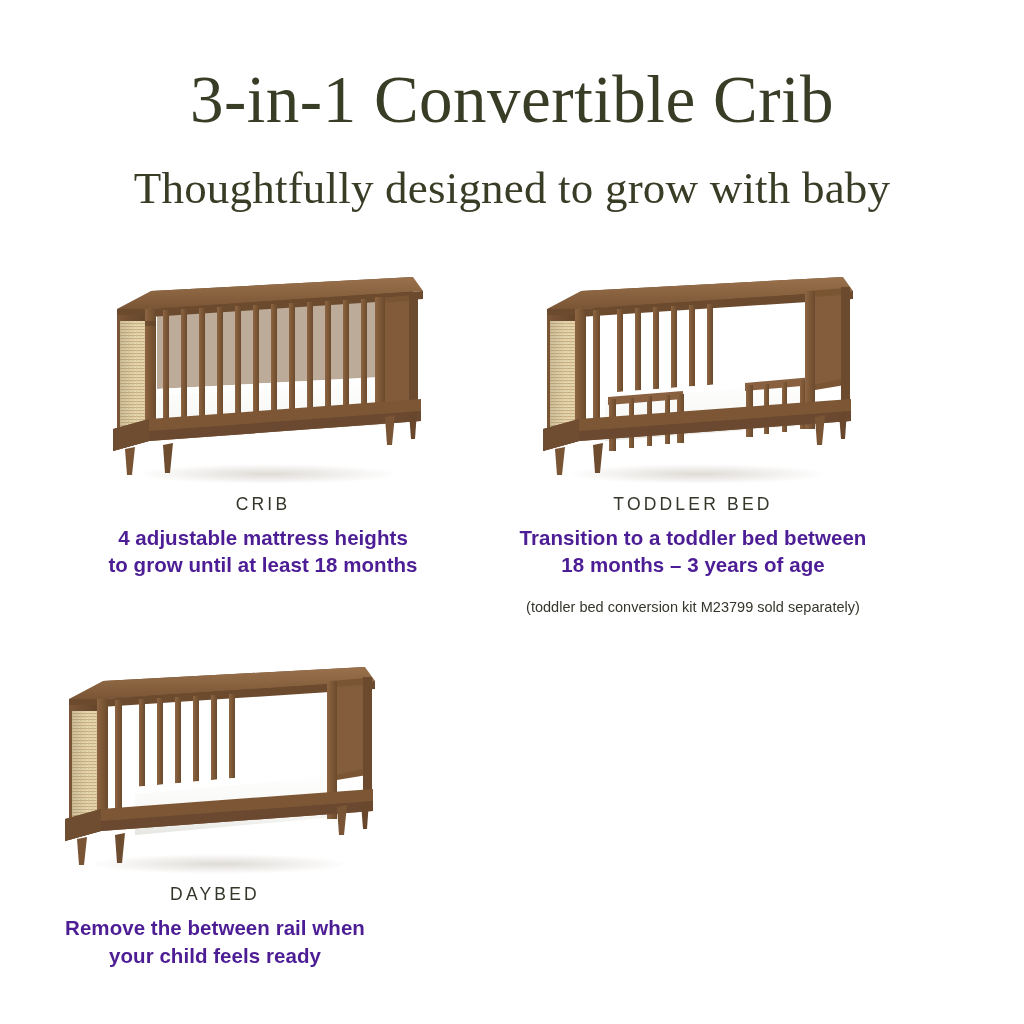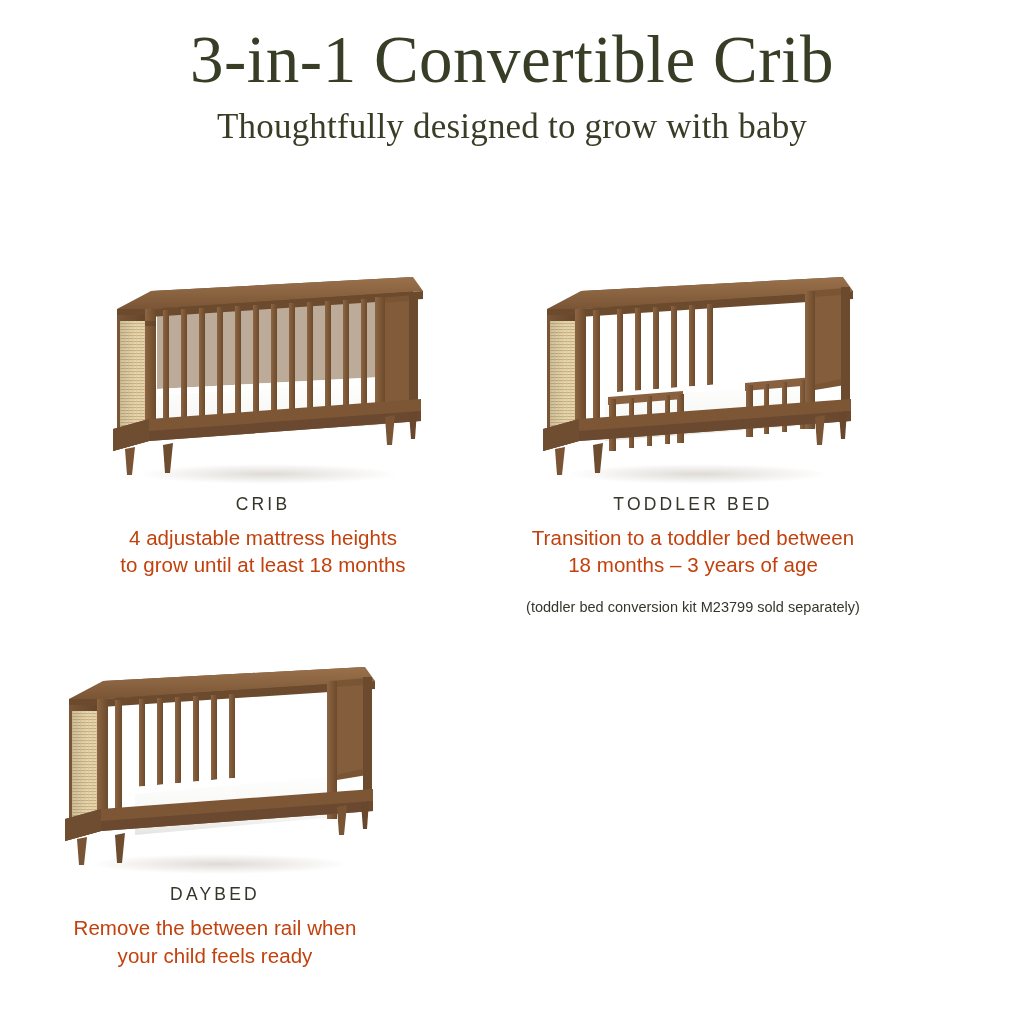--- a/index.html
+++ b/index.html
@@ -25,35 +25,35 @@
 
   
   .header {
     position: absolute;
     top: 0;
     left: 0;
     width: 1024px;
     text-align: center;
   }
   .title {
-    margin: 0;
-    padding-top: 24px;
+    margin: 16px;
+    padding-top: 48px;
     font-family: "Liberation Serif", "DejaVu Serif", serif;
     font-size: 67px;
     line-height: 1.05;
     font-weight: 400;
     letter-spacing: 0.5px;
     color: #383d26;
     white-space: nowrap;
   }
   .subtitle {
     margin: 0;
     padding-top: 14px;
     font-family: "Liberation Serif", "DejaVu Serif", serif;
-    font-size: 35px;
+    font-size: 45px;
     line-height: 1.1;
     font-weight: 400;
     letter-spacing: 0.2px;
     color: #383d26;
     white-space: nowrap;
   }
 
   
   .variants {
     position: absolute;
@@ -97,22 +97,22 @@
     letter-spacing: 3.2px;
     font-weight: 400;
     color: #33372a;
     line-height: 1.2;
   }
   .variant-desc {
     margin: 0;
     padding-top: 9px;
     font-size: 20.5px;
     line-height: 1.33;
-    font-weight: 400;
-    color: #c2410c;
+    font-weight: 700;
+    color: #4c1d95;
     letter-spacing: 0.05px;
   }
   .variant-note {
     margin: 12px;
     padding-top: 7px;
     font-size: 14.5px;
     line-height: 1.3;
     font-weight: 400;
     color: #33372a;
     letter-spacing: 0.02px;

